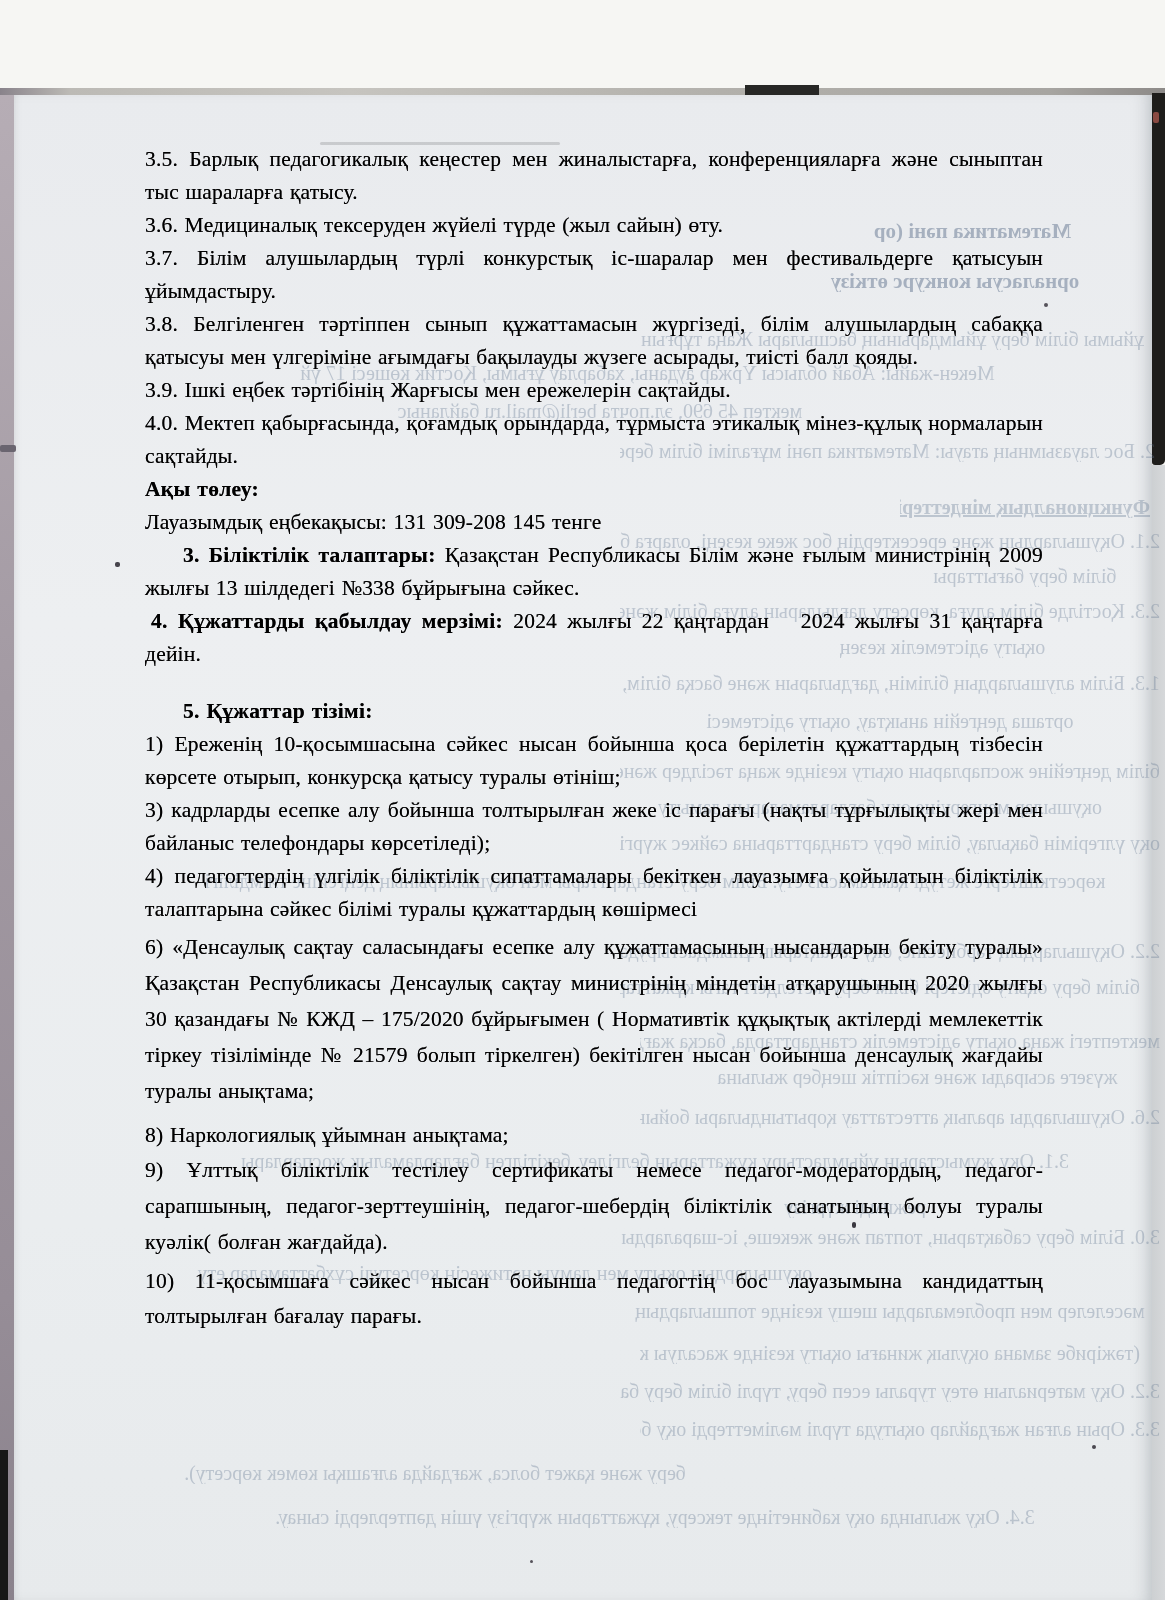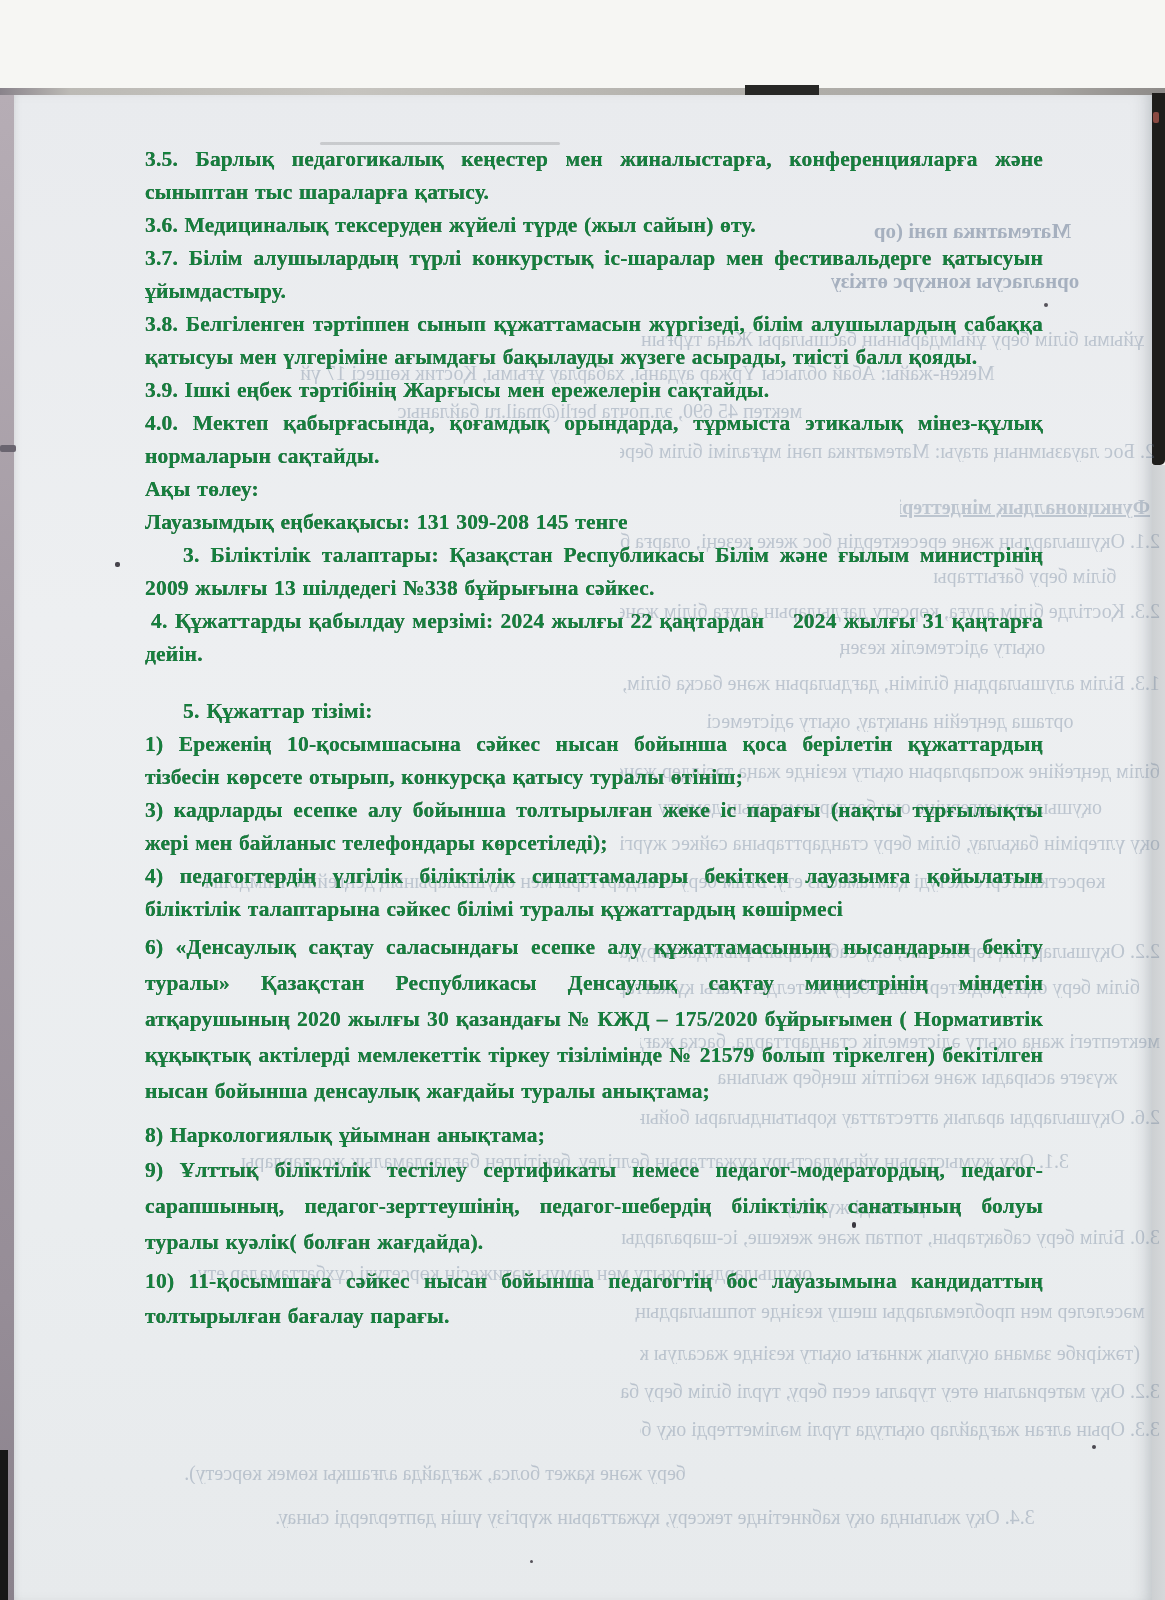--- a/index.html
+++ b/index.html
@@ -16,22 +16,22 @@
     background:linear-gradient(180deg,#e9ebee 0%,#edeff1 35%,#eaedef 75%,#e7eaec 100%);
     box-shadow:inset -14px 0 18px -12px rgba(120,128,136,.45), inset 6px 0 10px -8px rgba(110,110,120,.35);}
   .edge-left{position:absolute;left:0;top:95px;width:14px;height:1505px;
     background:linear-gradient(180deg,#b6adb5 0%,#a39aa3 40%,#968d97 80%,#8a828c 100%);}
   .edge-right-black{position:absolute;right:0;top:93px;width:13px;height:372px;background:#1e1d1b;border-radius:0 0 5px 3px;}
   .edge-right-gray{position:absolute;right:0;top:465px;width:13px;height:1135px;
     background:linear-gradient(90deg,#cdd0d2,#d6d8da);}
   .corner-bl{position:absolute;left:0;top:1450px;width:8px;height:150px;background:#171717;}
   
   .content{position:absolute;left:145px;top:143px;width:898px;z-index:3;}
-  .p{margin:0;text-align:justify;font-size:21.5px;line-height:33px;color:#15803d;
-     text-shadow:0 0 .6px rgba(40,38,40,.8);letter-spacing:.2px;word-spacing:1px;font-weight:bold;}
+  .p{margin:0;text-align:justify;font-size:21.5px;line-height:33px;color:#000000;
+     text-shadow:0 0 .6px rgba(40,38,40,.8);letter-spacing:.2px;word-spacing:1px;}
   .p b{letter-spacing:.3px;}
   .ind{text-indent:38px;}
   .ind-sm{text-indent:6px;}
   .mt8{margin-top:24px;}
   .lh40{line-height:36px;margin-top:3px;margin-bottom:10px;}
   .lh36{line-height:36px;}
   .lh35{line-height:35px;margin-top:4px;}
   
   #bleed-layer{position:absolute;left:0;top:0;width:1165px;height:1600px;z-index:1;pointer-events:none;}
   .bleed{position:absolute;transform:scaleX(-1);color:rgba(98,116,144,.34);

